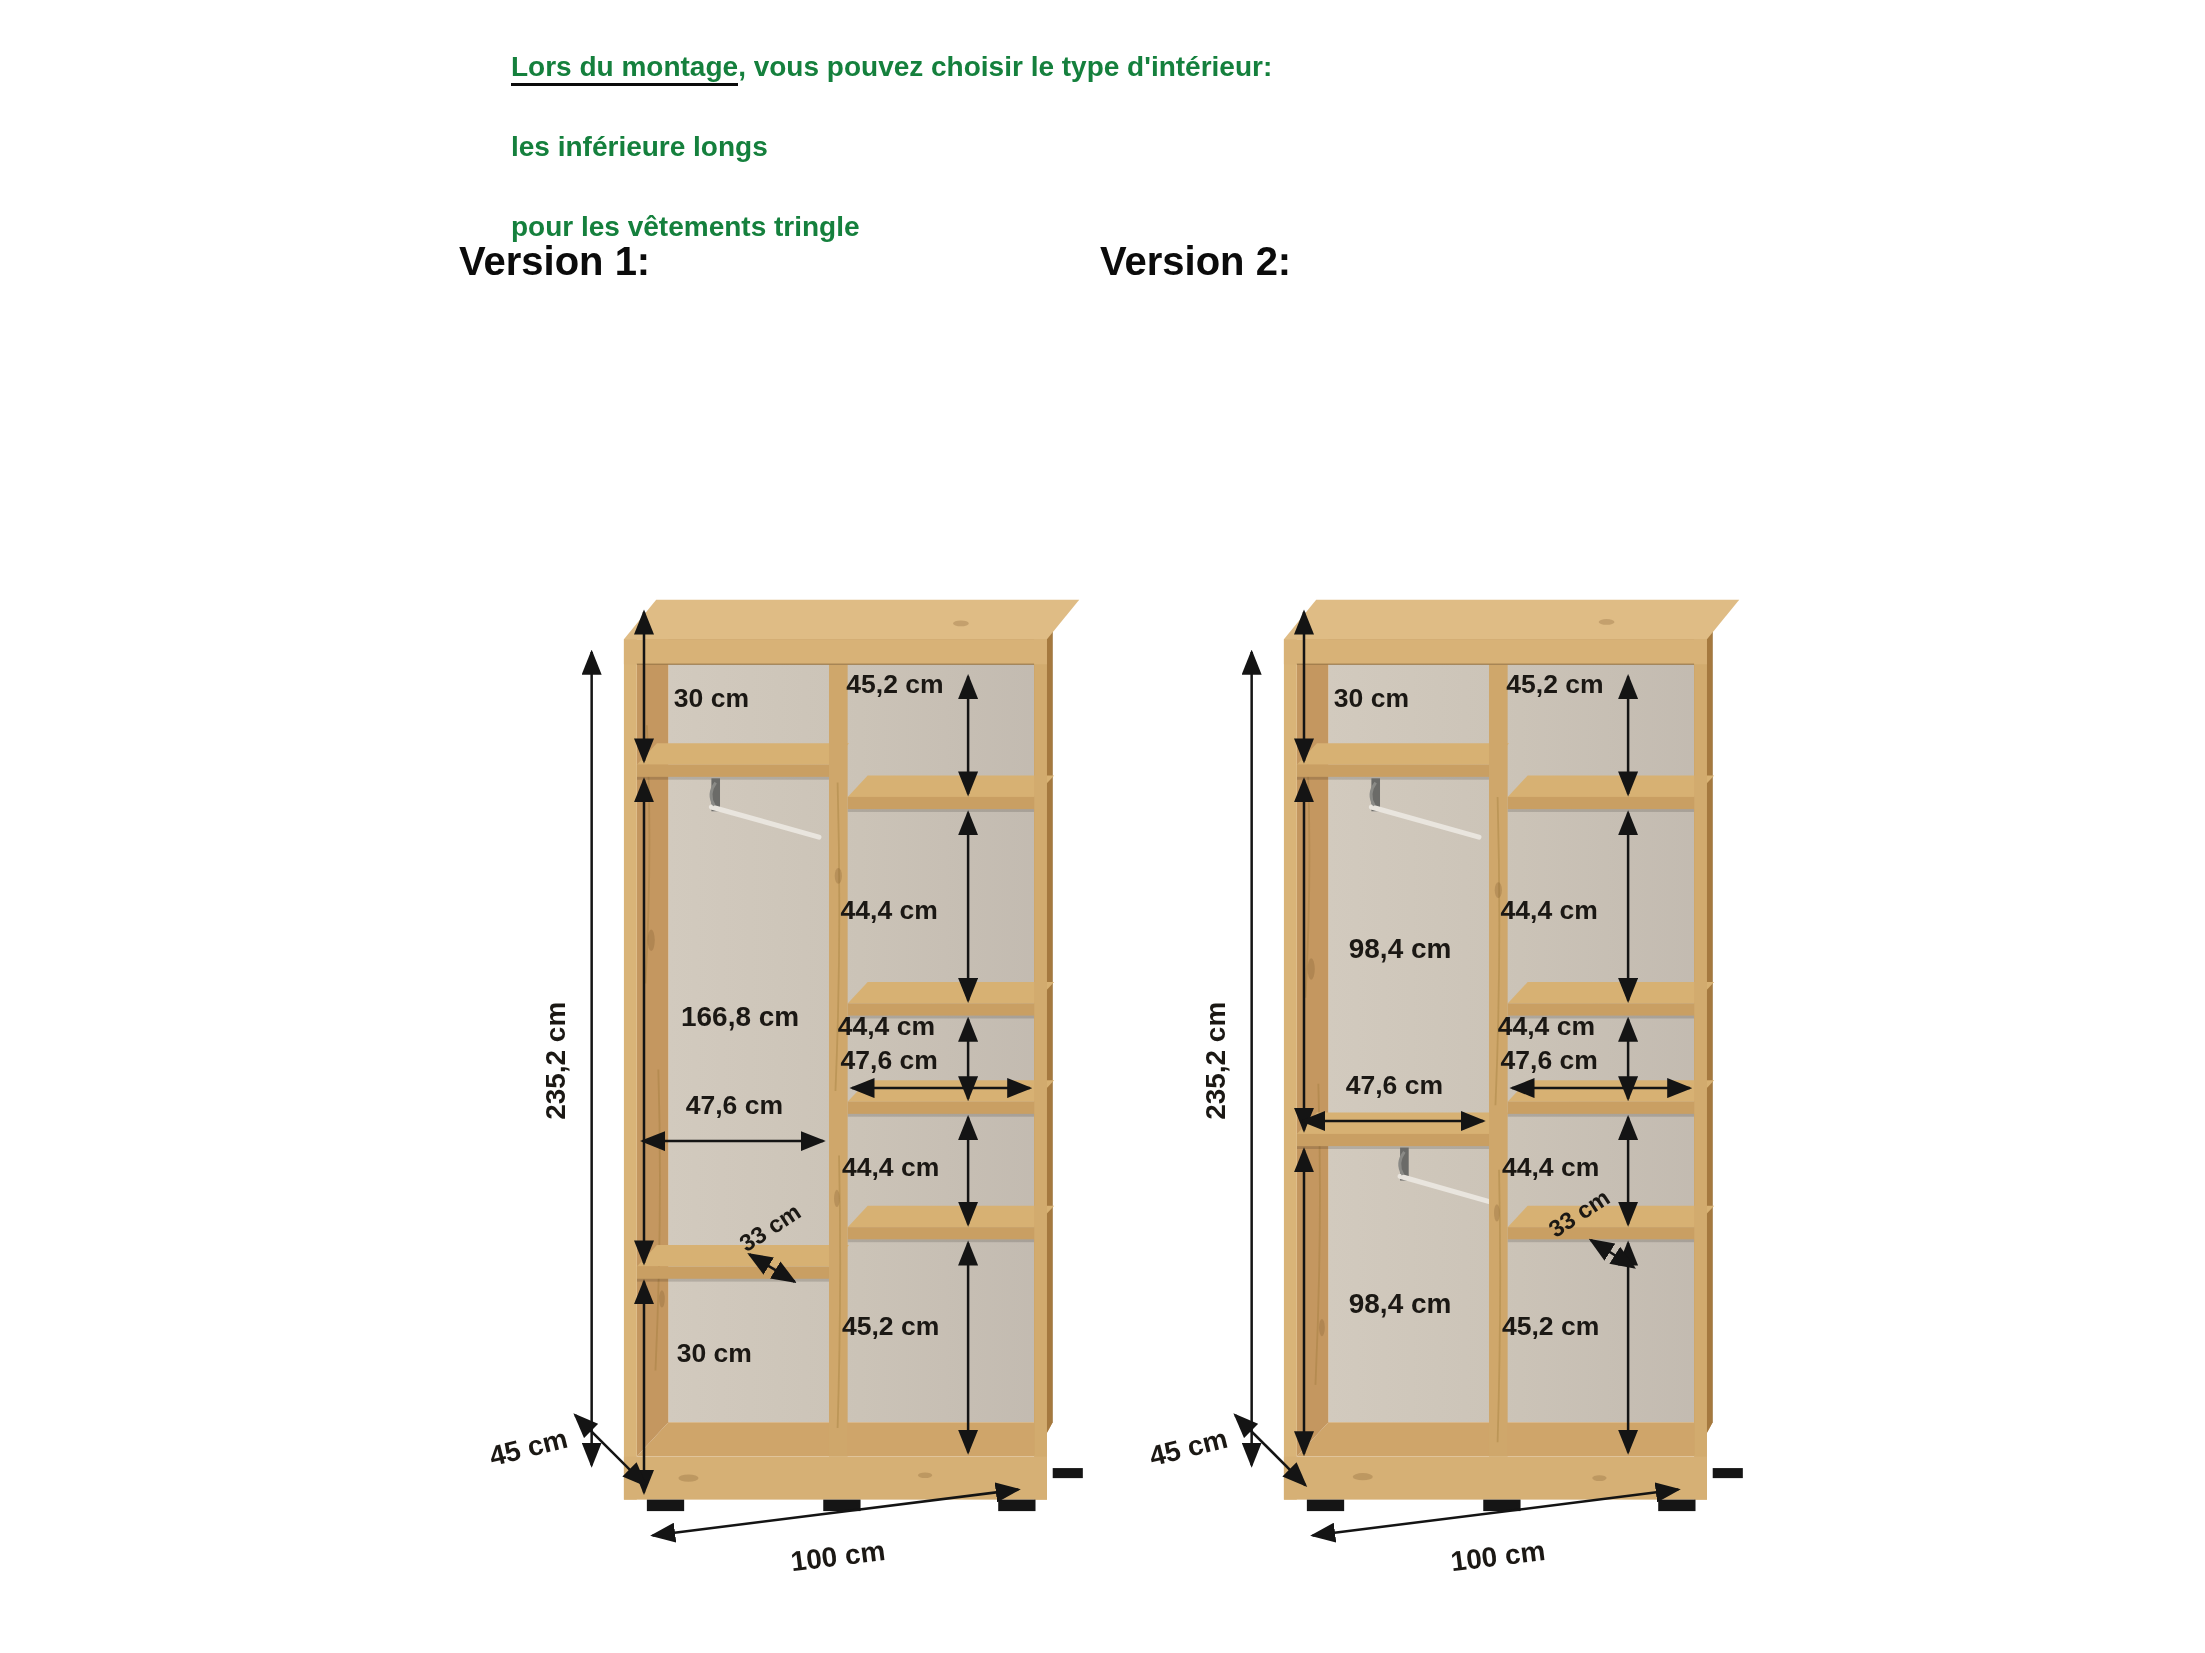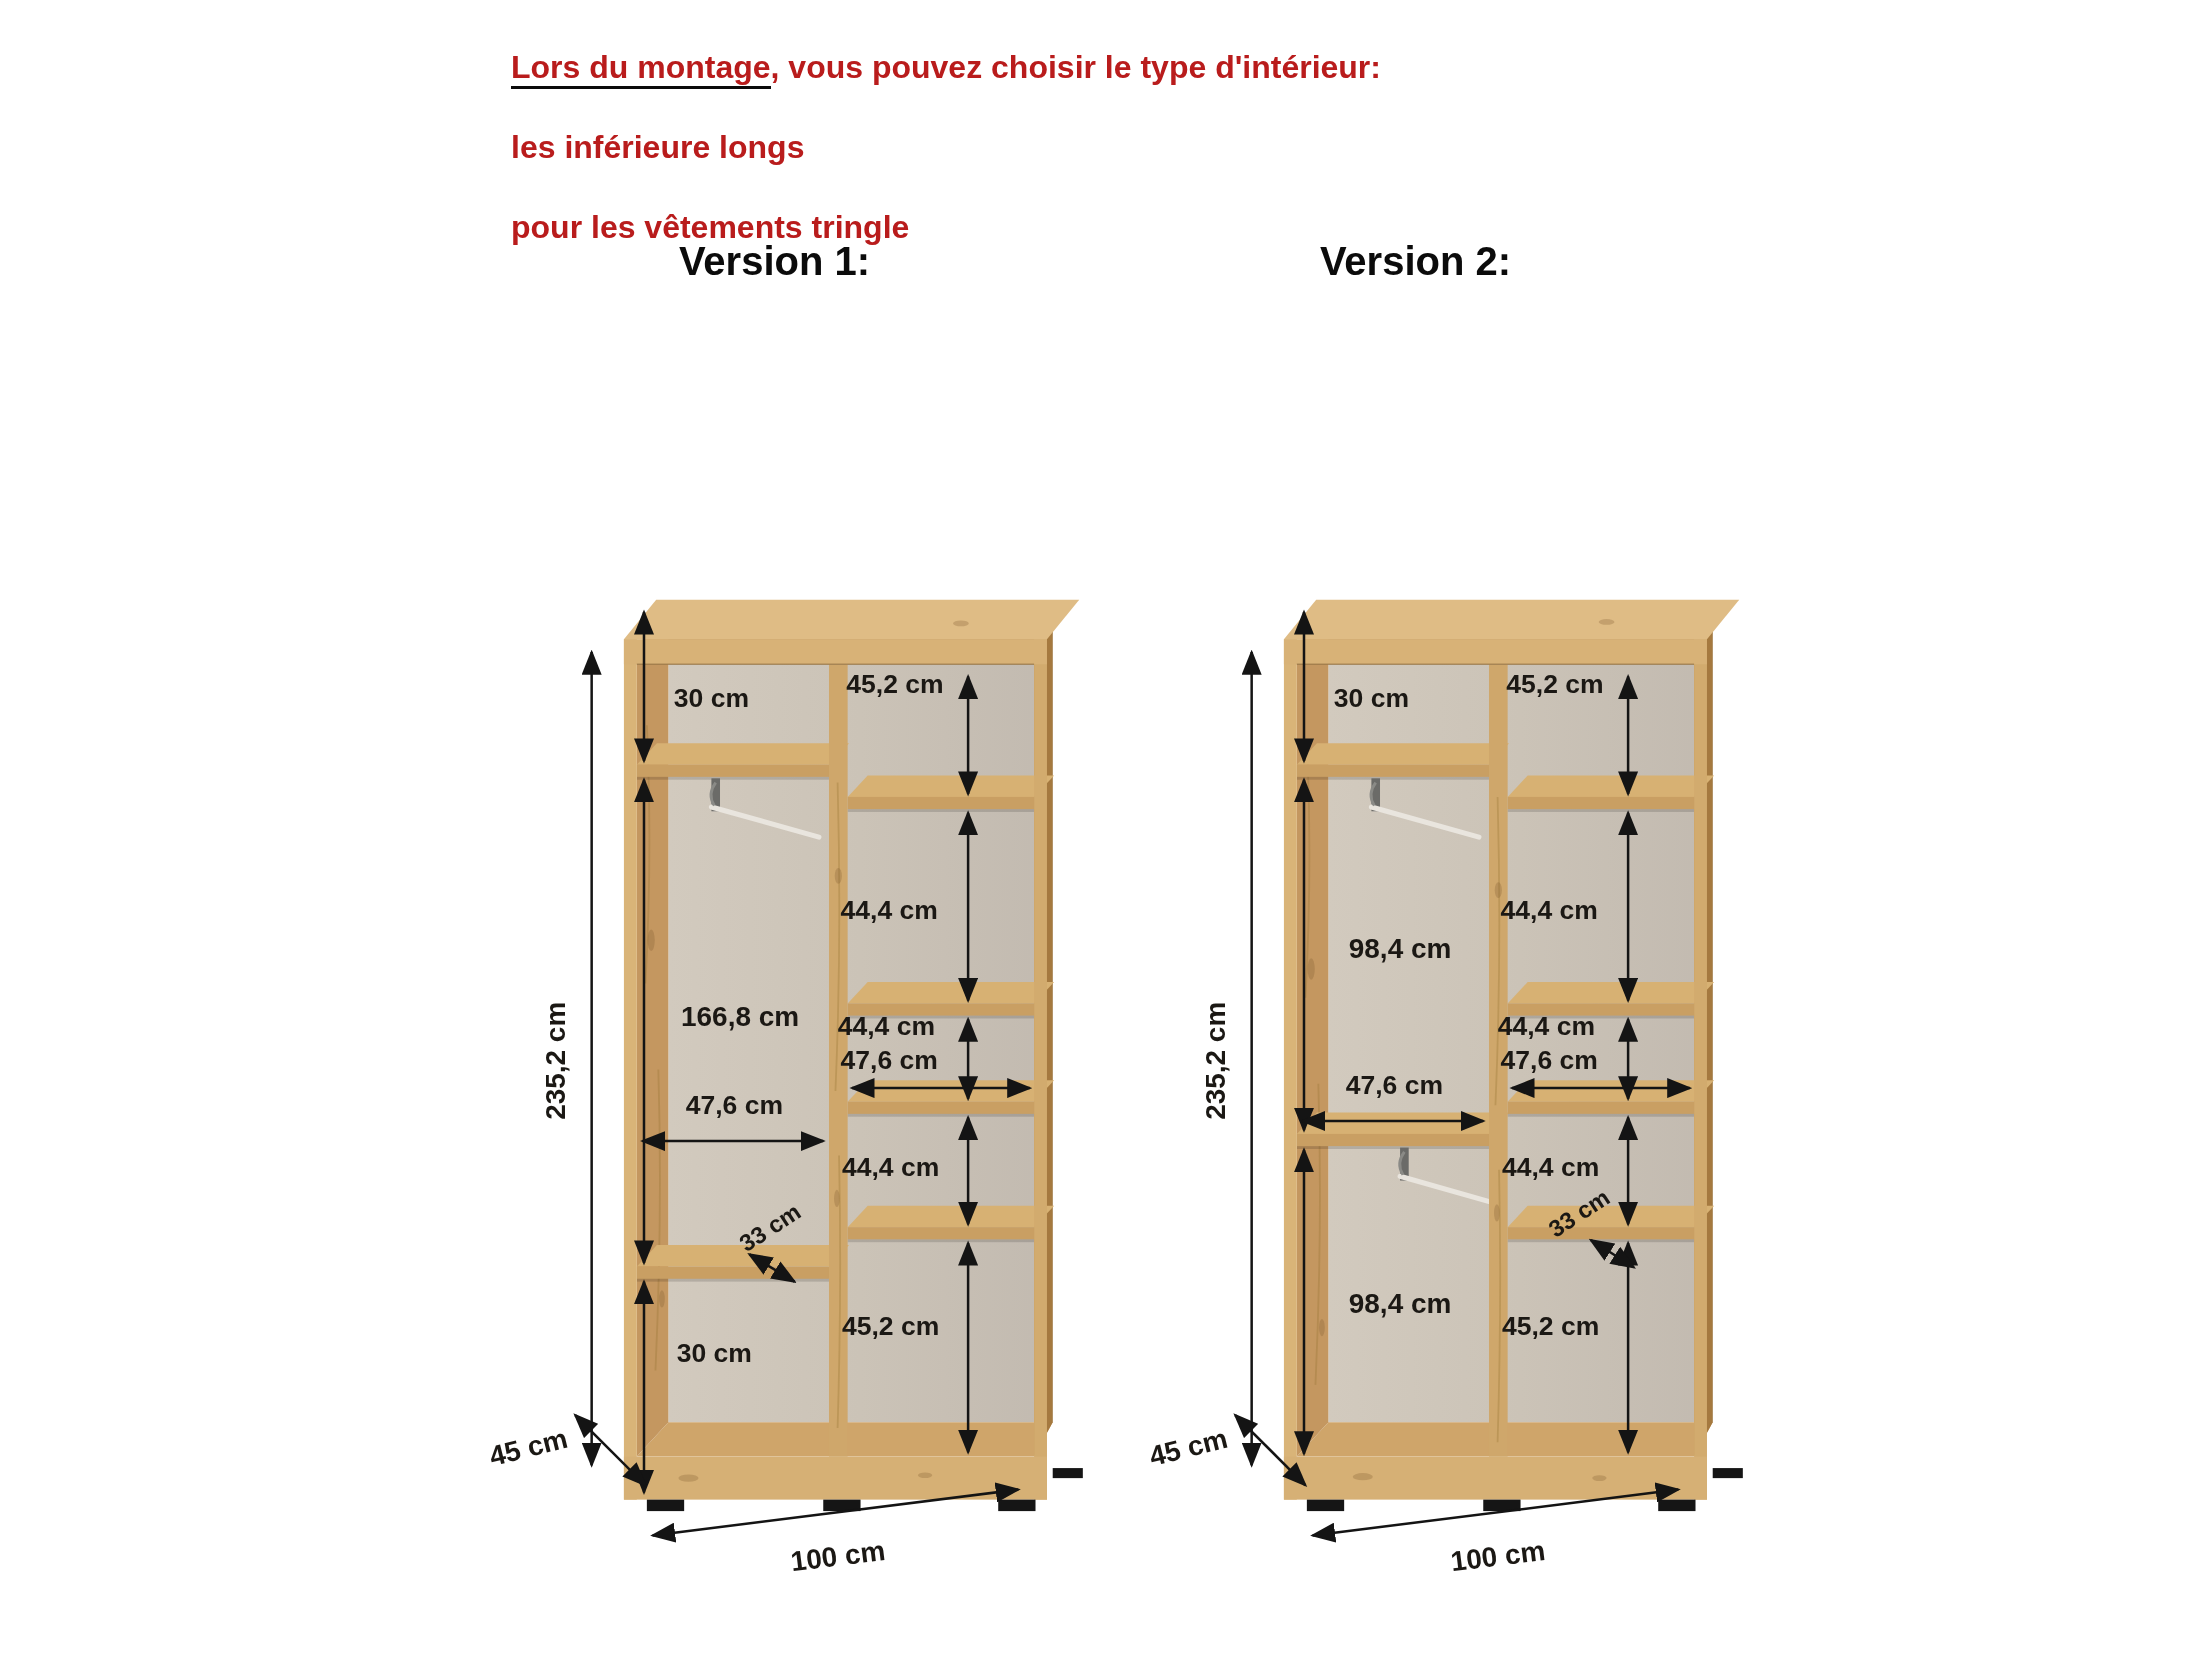--- a/index.html
+++ b/index.html
@@ -2,26 +2,26 @@
 <html style="font-size:11.5px"><head>
 <meta charset="utf-8">
 <style>
   html,body{margin:0;padding:0;}
   body{
     width:2205px;height:1654px;position:relative;background:#ffffff;
     font-family:"Liberation Sans","DejaVu Sans",sans-serif;overflow:hidden;
   }
   .header-text{
     position:absolute;left:511px;top:47px;width:904px;
-    font-size:32px;line-height:40px;font-weight:bold;color:#b91c1c;
+    font-size:28px;line-height:40px;font-weight:bold;color:#15803d;
   }
   .header-text p{margin:0;}
   .underlined{border-bottom:3.6px solid #0b0b0b;padding-bottom:0.7px;}
   .version-title{
-    position:absolute;top:239px;width:631px;text-align:center;
+    position:absolute;top:239px;width:631px;
     font-size:40px;font-weight:bold;color:#0b0b0b;
   }
   .vt1{left:459px;}
   .vt2{left:1100px;}
   .wardrobe-svg{position:absolute;width:631px;height:1055px;}
   .ws1{left:459px;top:567px;}
   .ws2{left:1119px;top:567px;}
   .dim-line{stroke:#141414;stroke-width:3.5;fill:none;}
   .dim-text{font-family:"Liberation Sans","DejaVu Sans",sans-serif;font-weight:bold;
     font-size:37px;fill:#1b1814;text-anchor:middle;}

